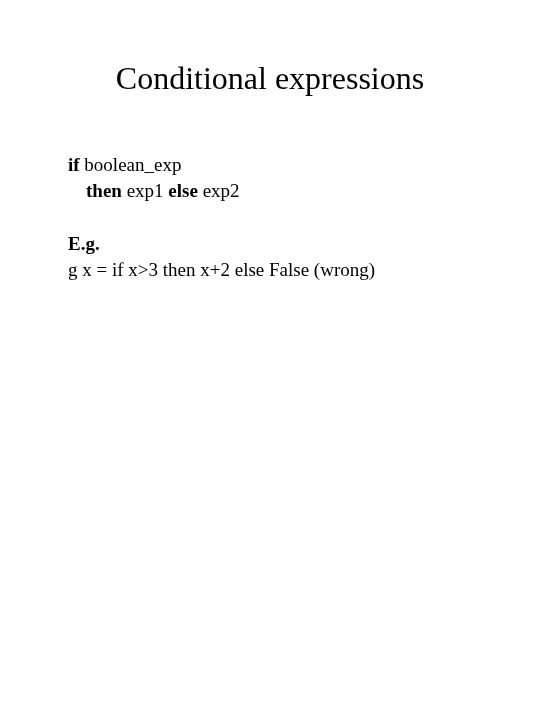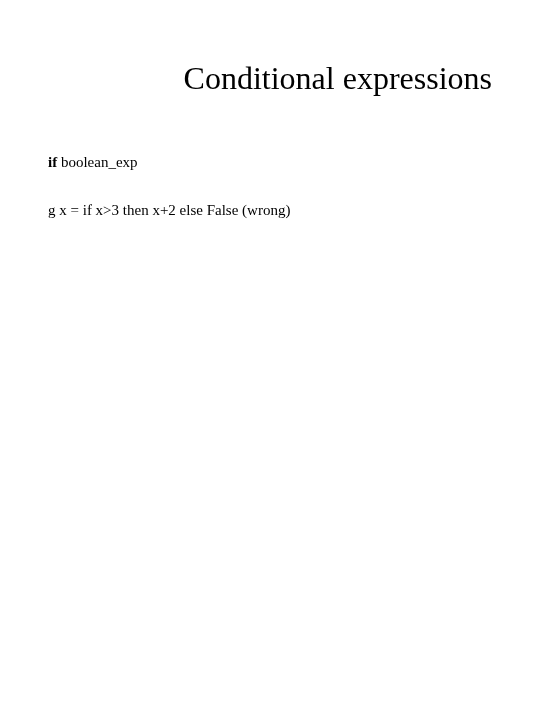--- a/index.html
+++ b/index.html
@@ -12,27 +12,28 @@
     color: #000000;
   }
   .slide {
     box-sizing: border-box;
     width: 540px;
     height: 720px;
     padding: 50px 48px 40px 48px;
   }
   .title {
     font-size: 32px;
-    text-align: right;
+    text-align: center;
     margin: 10px 0 55px 0;
     font-weight: normal;
   }
   .body {
-    font-size: 15px;
+    font-size: 19px;
     line-height: 1.35;
+    margin-left: 20px;
   }
   .block {
     margin-bottom: 28px;
   }
   .indent {
     padding-left: 18px;
   }
   .bold {
     font-weight: bold;
   }
@@ -45,27 +46,31 @@
 <div class="slide">
 
   <h1 class="title">Conditional expressions</h1>
 
   <div class="body">
 
     <div class="block">
       <div>
         <span class="bold">if</span><span> boolean_exp</span>
       </div>
+      <div class="indent">
+        <span class="bold">then</span><span>  exp1  </span><span class="bold">else</span><span>  exp2</span>
+      </div>
     </div>
 
 
     <div class="block">
     </div>
 
     <div class="block">
+      <div class="bold">E.g.</div>
       <div>
         <span>g x = if x&gt;3 then x+2 else False  </span><span class="italic">(wrong)</span>
       </div>
     </div>
 
 
   </div>
 </div>
 
 </body></html>

